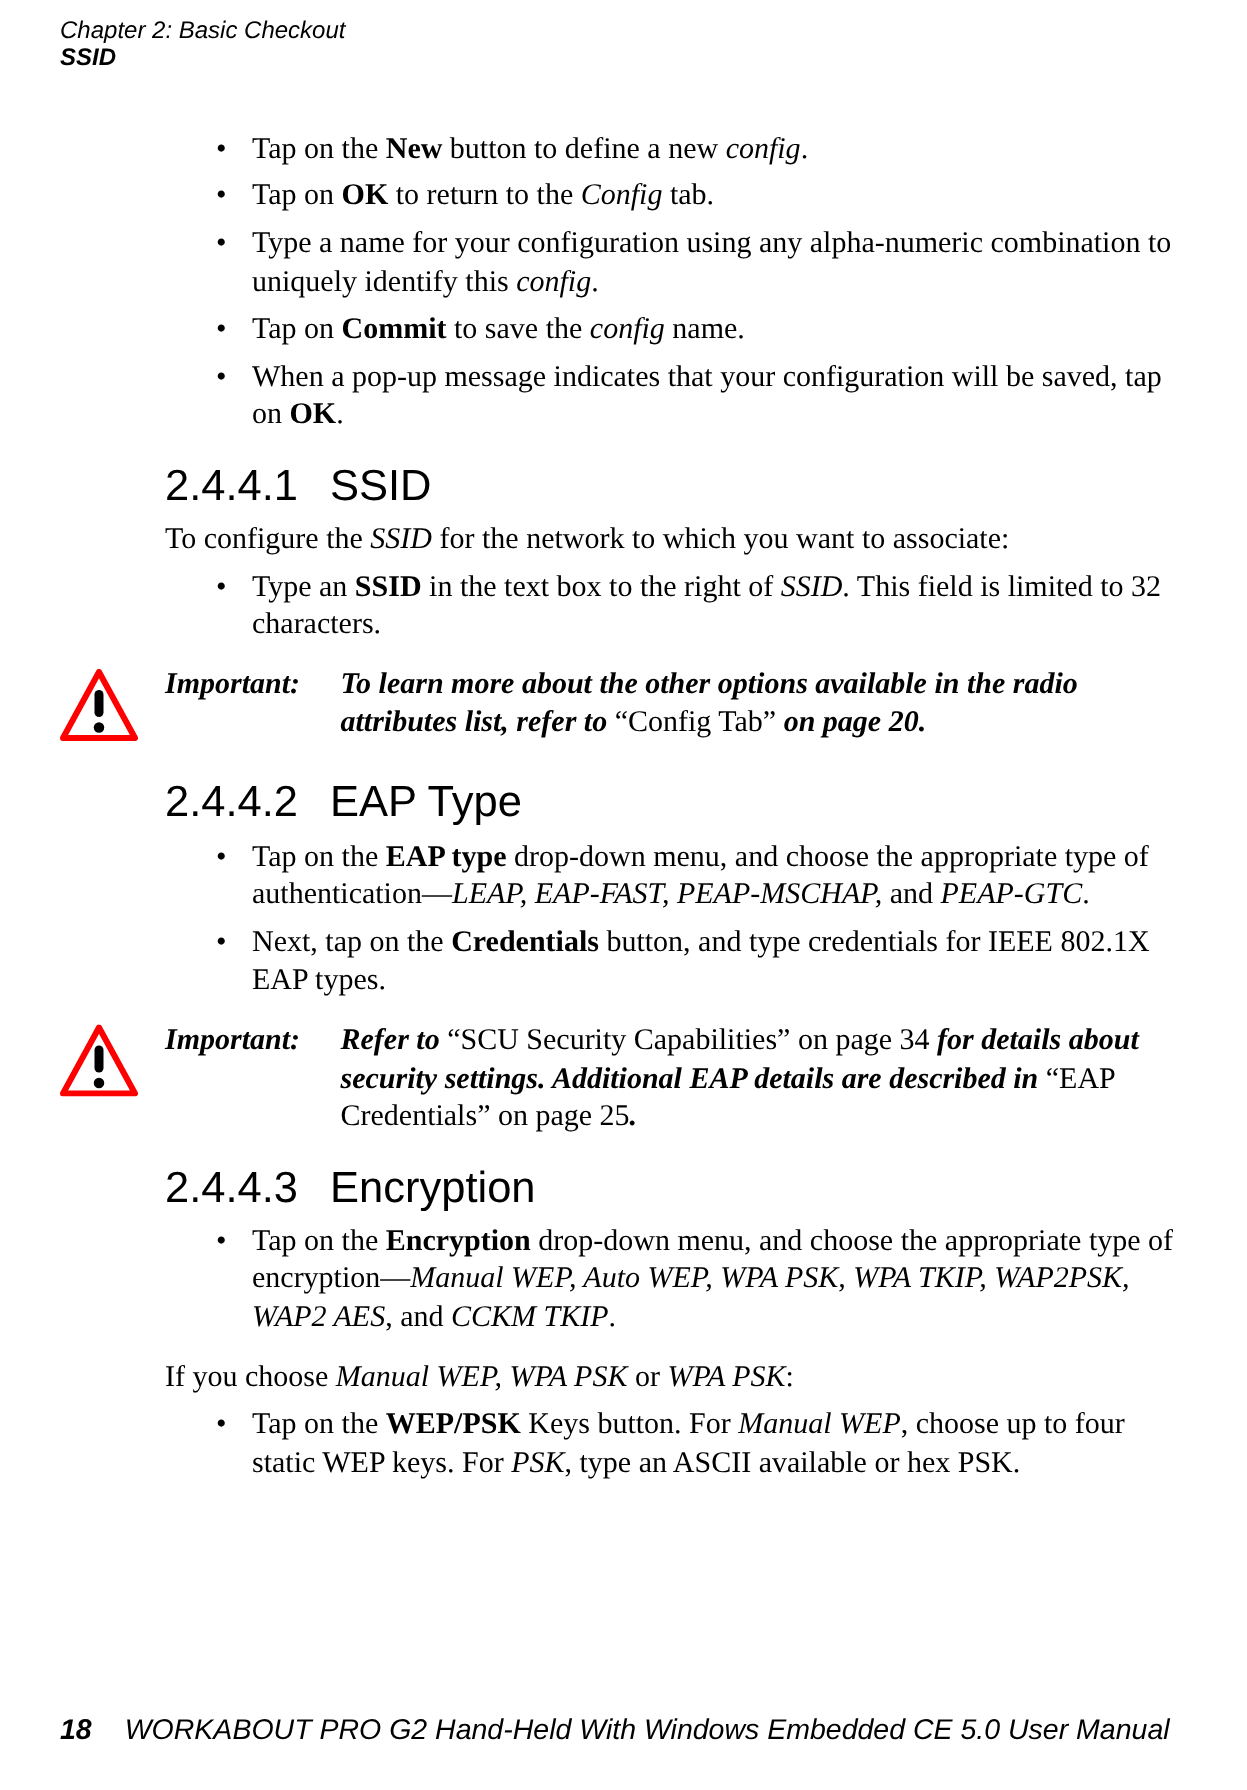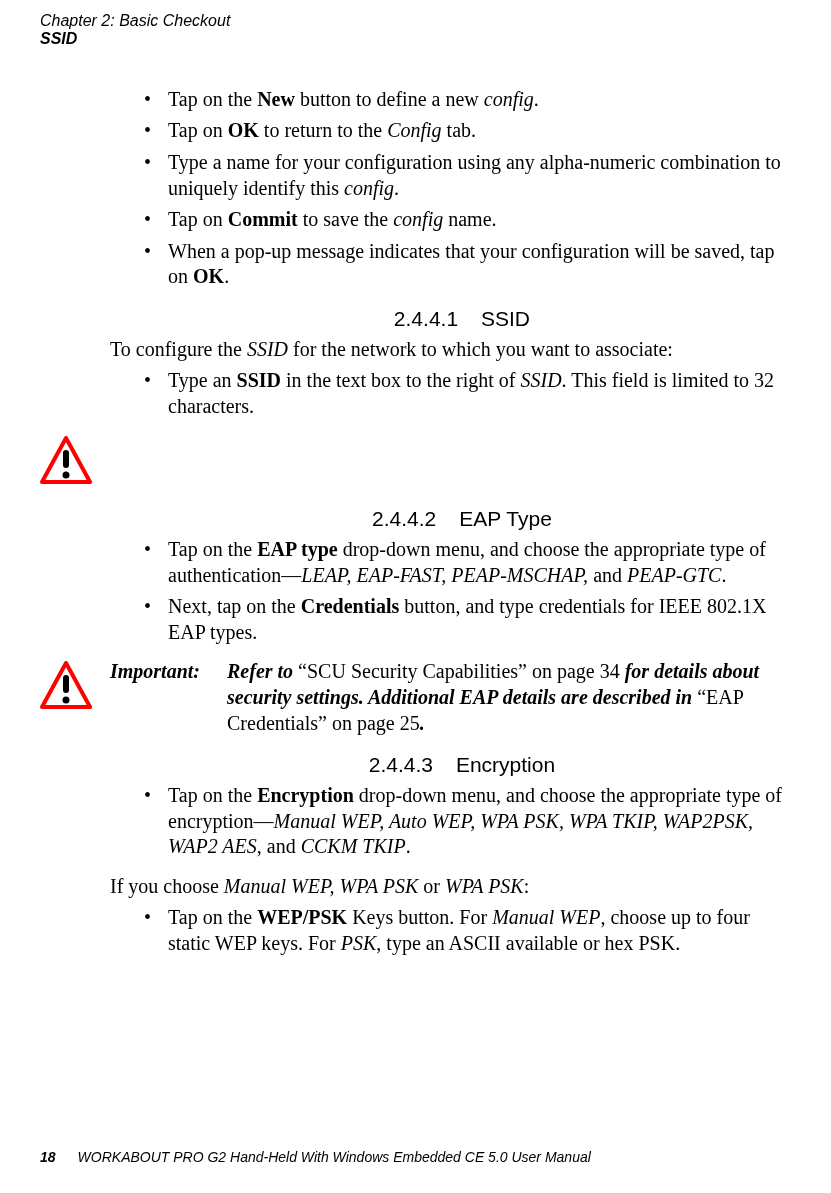--- a/index.html
+++ b/index.html
@@ -50,23 +50,22 @@
     position: absolute;
     left: 6px;
     top: 0;
     font-size: 20px;
   }
   h2.subhead {
     font-family: Arial, Helvetica, sans-serif;
     font-weight: 400;
     font-stretch: condensed;
     letter-spacing: 0px;
-    font-size: 21px;
+    font-size: 29px;
     margin: 16px 0 4px 0;
-    text-align: center;
   }
   h2.subhead .num {
     display: inline-block;
     min-width: 110px;
   }
   p.para {
     margin: 2px 0 6px 0;
   }
   .important-block {
     display: flex;
@@ -99,21 +98,21 @@
   }
   .normal-in-italic { font-style: normal; font-weight: 400; }
   .bold { font-weight: 700; text-align: right; }
   .ital { font-style: italic; }
   .footer {
     position: absolute;
     left: 40px;
     bottom: 28px;
     font-style: italic;
     font-family: Arial, Helvetica, sans-serif;
-    font-size: 14px;
+    font-size: 19px;
   }
   .footer .pagenum {
     font-weight: 700;
     font-style: italic;
     margin-right: 22px;
   }
 </style>
 </head>
 <body>
 
@@ -157,20 +156,23 @@
     </ul>
 
     <div class="important-block">
       <span class="icon">
         <svg viewBox="0 0 52 48" width="52" height="48">
           <polygon points="26,2 50,46 2,46" fill="none" stroke="#ff0000" stroke-width="4" stroke-linejoin="round"></polygon>
           <rect x="23" y="14" width="6" height="18" rx="3" fill="#000"></rect>
           <circle cx="26" cy="39" r="3.5" fill="#000"></circle>
         </svg>
       </span>
+      <div class="text">
+        <span class="label">Important:</span><span class="body"><span>To learn more about the other options available in the radio attributes list, refer to </span><span class="normal-in-italic">“Config Tab”</span><span> on page 20.</span></span>
+      </div>
     </div>
 
     <h2 class="subhead">
       <span class="num">2.4.4.2</span><span>EAP Type</span>
     </h2>
     <ul class="bullets">
       <li>
         <span>Tap on the </span><span class="bold">EAP type</span><span> drop-down menu, and choose the appropriate type of authentication—</span><span class="ital">LEAP, EAP-FAST, PEAP-MSCHAP,</span><span> and </span><span class="ital">PEAP-GTC</span><span>.</span>
       </li>
       <li>

